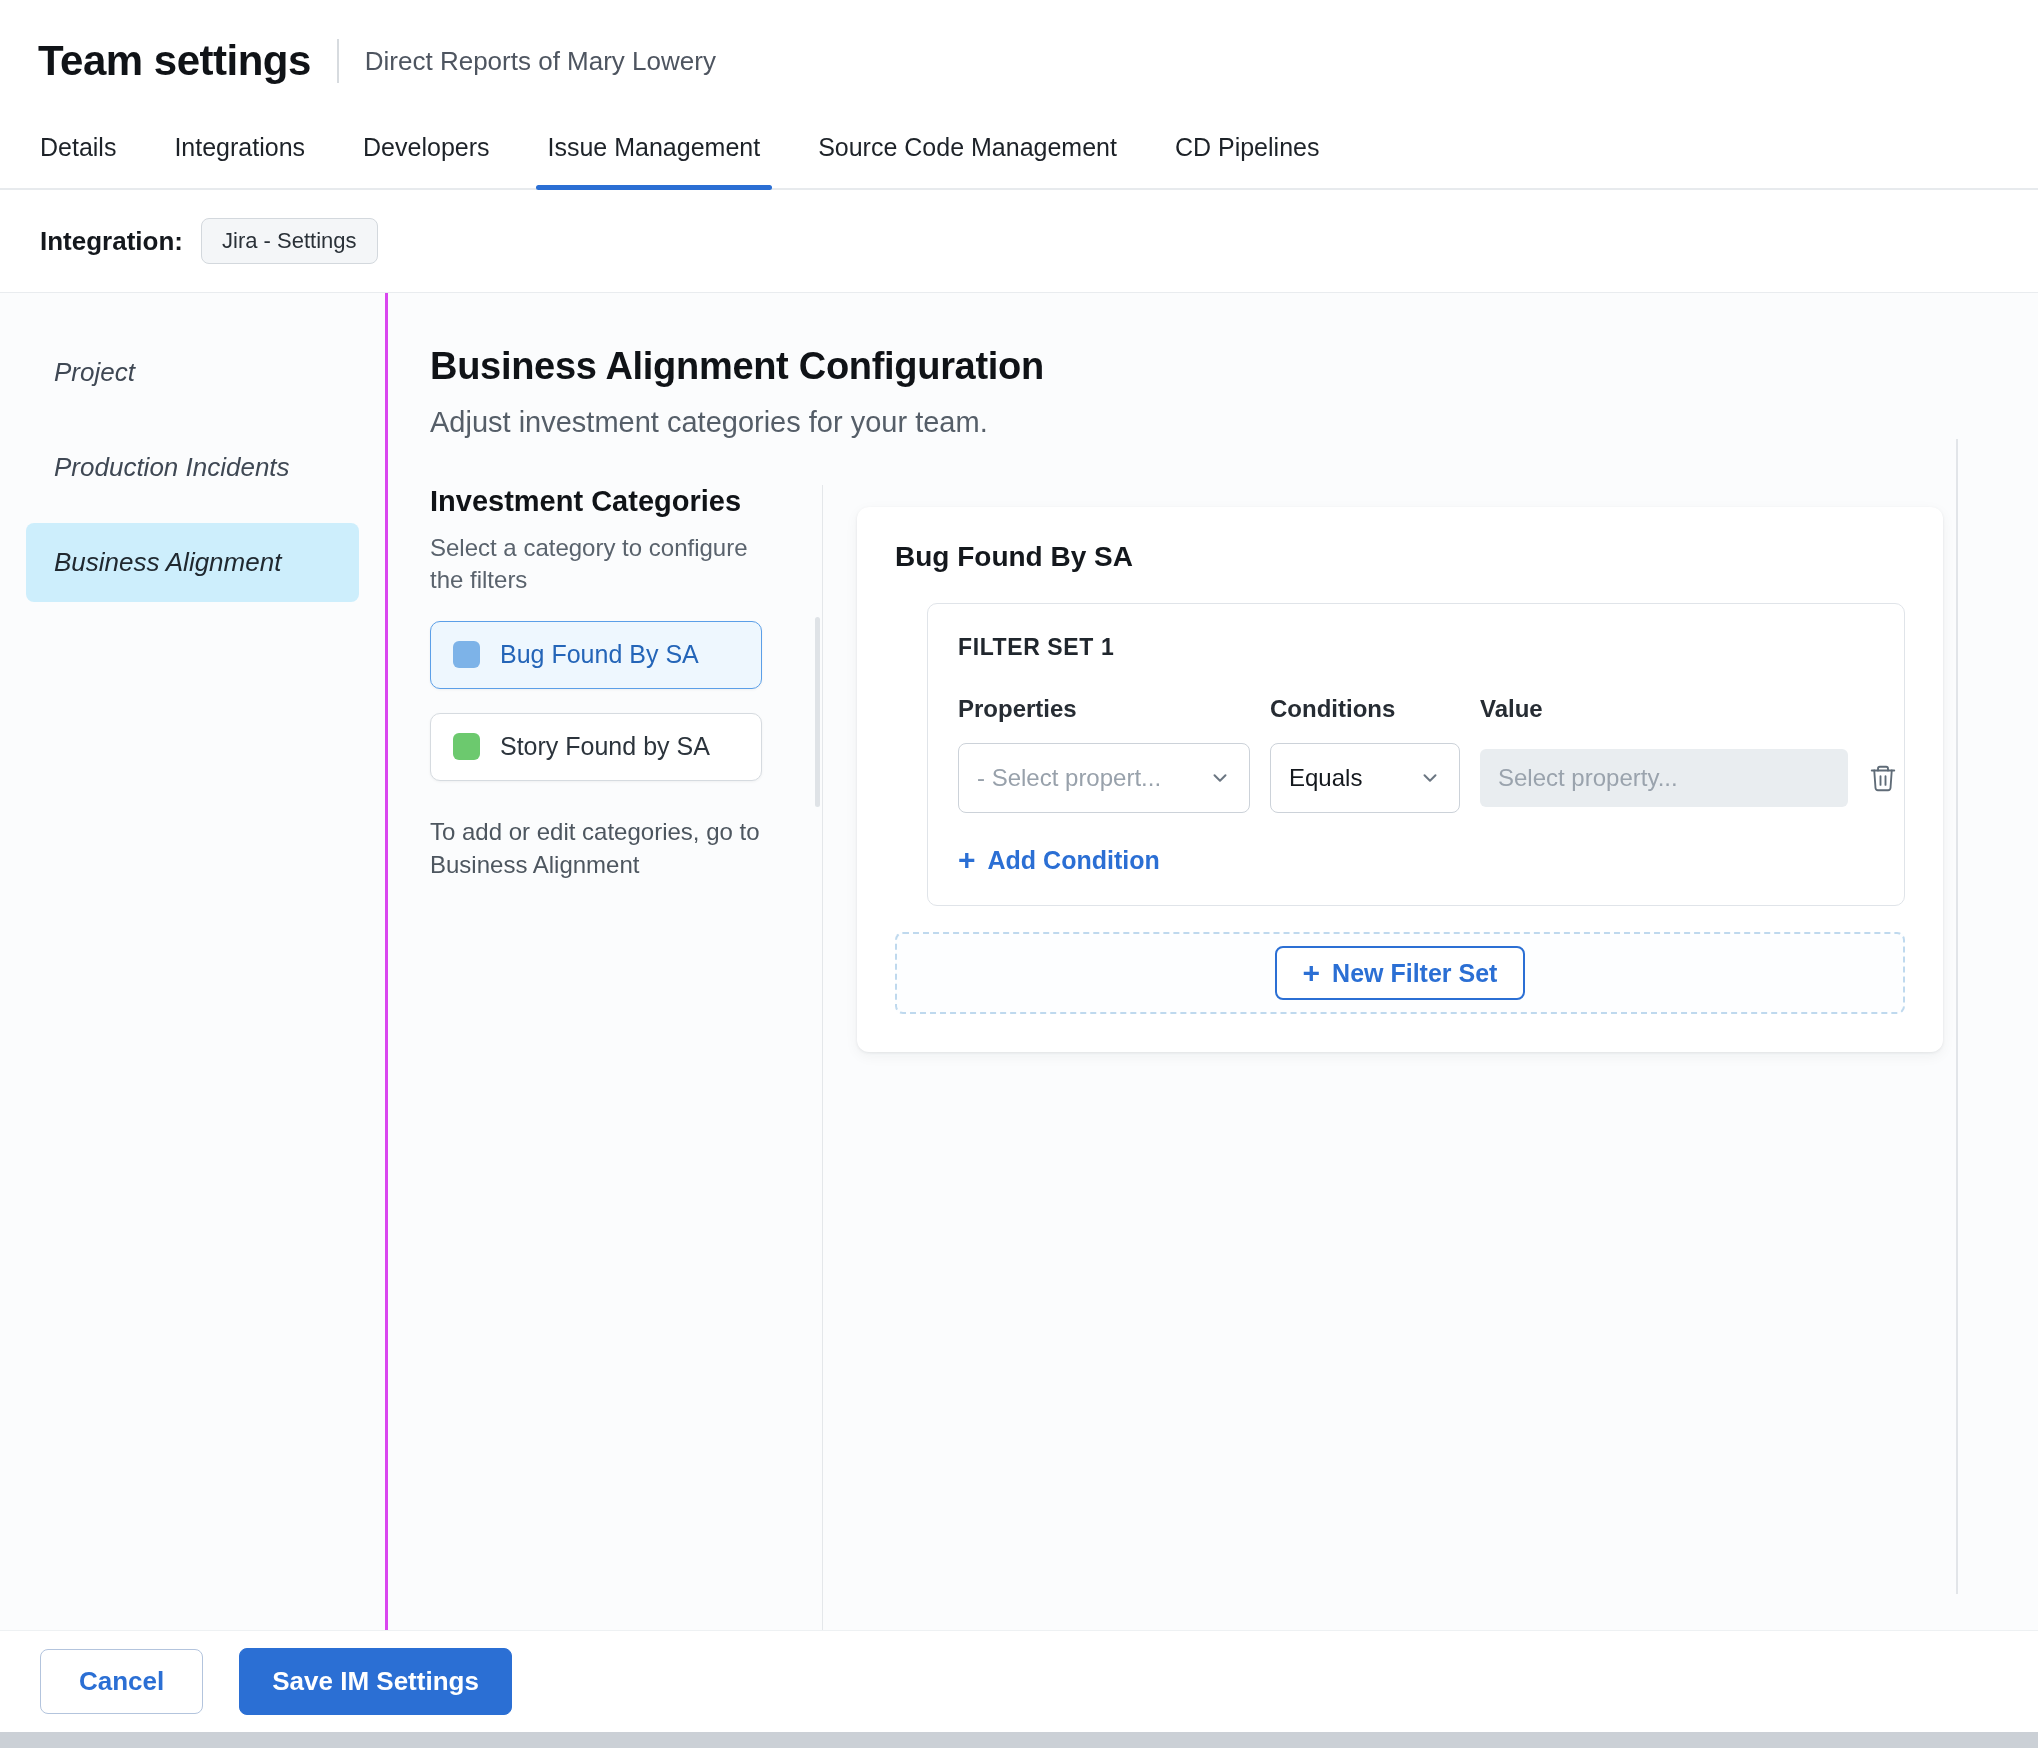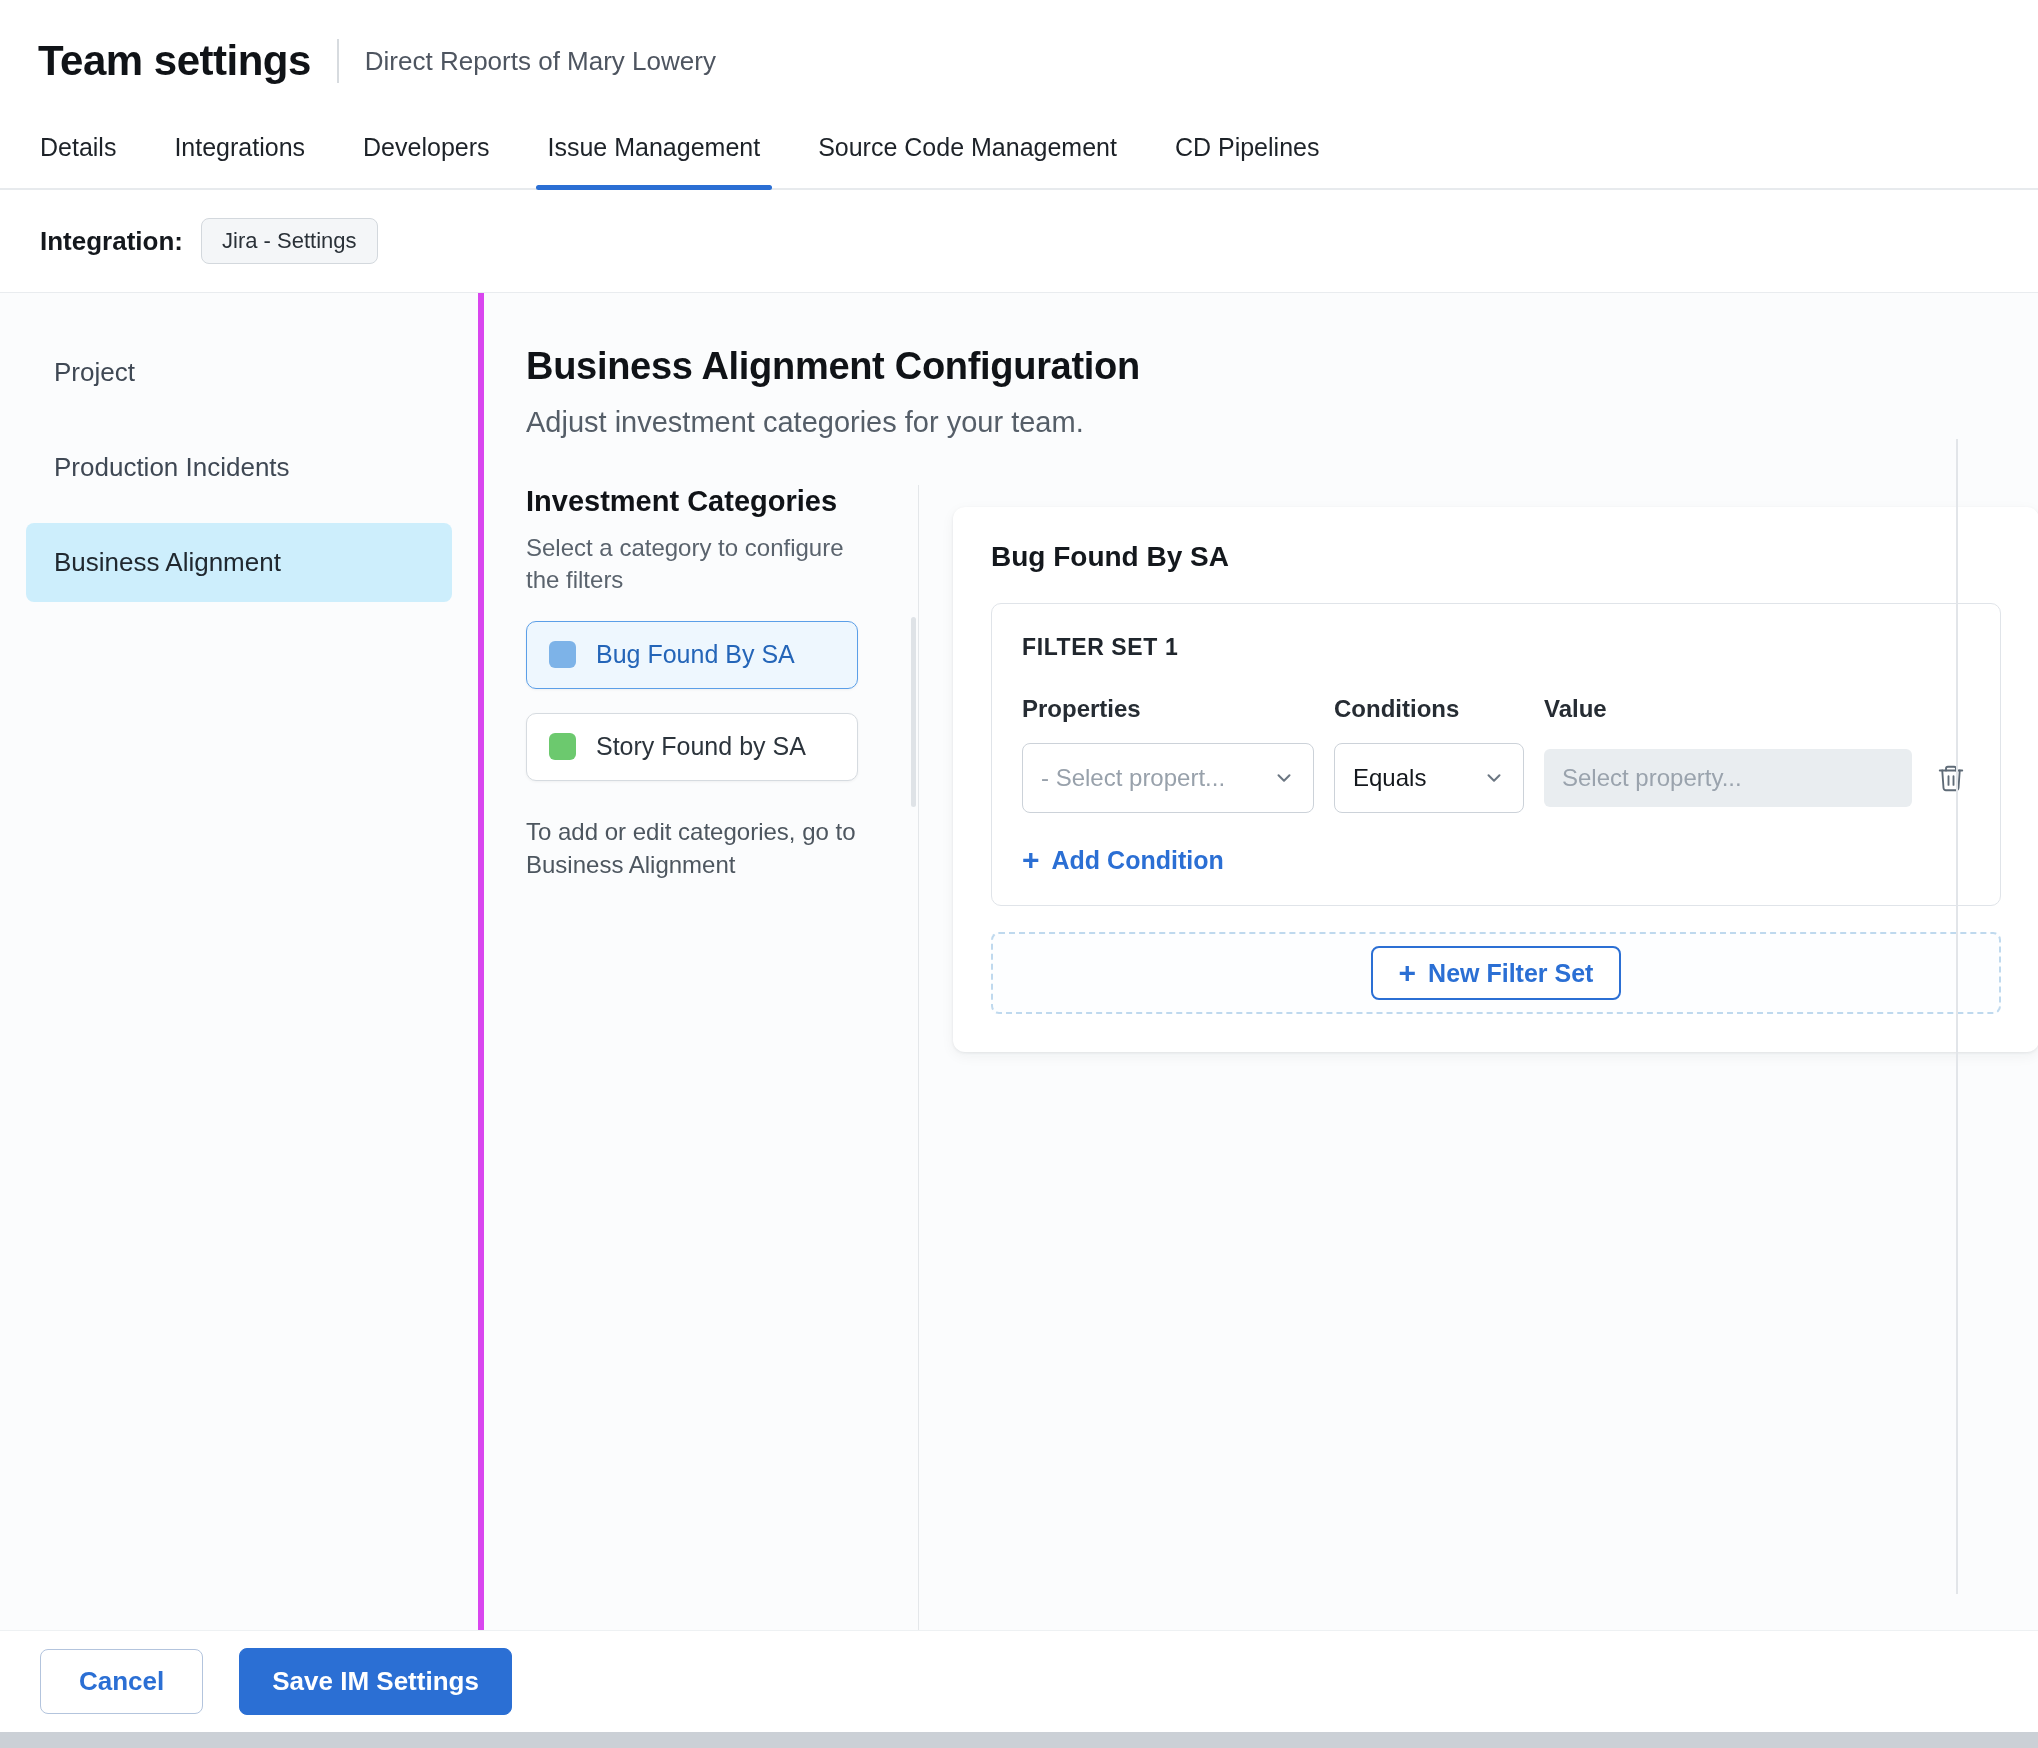--- a/index.html
+++ b/index.html
@@ -21,21 +21,21 @@
   .tab { font-size:25px; font-weight:400; color:#1d2228; padding-bottom:26px; position:relative; white-space:nowrap;margin-top:16px; }
   .tab.active::after { content:""; position:absolute; left:-12px; right:-12px; bottom:-2px; height:5px; background:#2b6fd4; border-radius:3px; }
 
   
   .integration-row { height:102px; display:flex; align-items:center; gap:18px; padding:0 40px; background:#fff; }
   .integration-label { font-size:26px; font-weight:bold; color:#14181d; }
   .chip { font-size:22px; color:#2a3138; background:#f4f6f8; border:1px solid #d3d8dd; border-radius:8px; padding:9px 20px; }
 
   
   .content { height:1338px; display:flex; background:#fbfcfd; border-top:1px solid #e9ecef; position:relative; }
-  .sidenav { width:484px; flex-shrink:0; border-right:6px solid #d946ef; padding:40px 26px; }
+  .sidenav { width:388px; flex-shrink:0; border-right:3px solid #d946ef; padding:40px 26px;font-style:italic; }
   .nav-item { font-size:26px; color:#3f4854; padding:24px 28px; border-radius:8px; margin-bottom:16px; }
   .nav-item.active { background:#cdeefc; color:#20282f; }
 
   .main { flex:1; display:flex; flex-direction:column; padding:52px 0 0 42px; }
   .main-title { font-size:38px; font-weight:bold; color:#101317; letter-spacing:-0.3px; }
   .main-sub { font-size:29px; color:#555e68; margin-top:18px; }
 
   .cols { flex:1; display:flex; margin-top:46px; }
   .cat-col { width:372px; flex-shrink:0; }
   .cat-title { font-size:29px; font-weight:bold; color:#101317; }
@@ -47,21 +47,21 @@
   .cat-note { font-size:24px; color:#4d565f; line-height:1.4; margin-top:34px; width:330px; }
 
   .col-divider { width:1px; background:#e4e7ea; margin:0 0 0 20px; position:relative; }
   .cat-scroll-thumb { position:absolute; left:-7px; top:132px; width:5px; height:190px; border-radius:3px; background:#dfe3e7; }
 
   .panel-col { flex:1; padding:22px 0 0 34px; }
   .card { width:1086px; background:#fff; border-radius:12px; padding:34px 38px 38px;
     box-shadow:0 1px 3px rgba(20,30,40,0.08), 0 4px 14px rgba(20,30,40,0.05); }
   .card-title { font-size:28px; font-weight:bold; color:#14181d; }
 
-  .filter-box { border:1px solid #e0e4e9; border-radius:10px; margin-top:30px; padding:30px; }
+  .filter-box { border:1px solid #e0e4e9; border-radius:10px; margin-top:30px; padding:30px;margin-left:32px; }
   .fs-title { font-size:23px; font-weight:bold; letter-spacing:0.6px; color:#20262d; }
   .fs-grid { display:grid; grid-template-columns:292px 190px 368px 1fr; column-gap:20px; row-gap:20px; margin-top:34px; align-items:center; }
   .fs-label { font-size:24px; font-weight:bold; color:#262c33; }
   .select { height:70px; border:1px solid #ccd2d9; border-radius:8px; background:#fff; display:flex; align-items:center;
     justify-content:space-between; padding:0 18px; font-size:24px; }
   .select .placeholder { color:#98a1ab; overflow:hidden; white-space:nowrap; text-overflow:ellipsis; }
   .select .value { color:#14181d; }
   .chev { flex-shrink:0; margin-left:10px; }
   .input-disabled { height:58px; width:100%; background:#e9edf0; border:none; border-radius:6px; padding:0 18px; font-size:24px; color:#6b7682; }
   .input-disabled::placeholder { color:#9aa3ad; }

